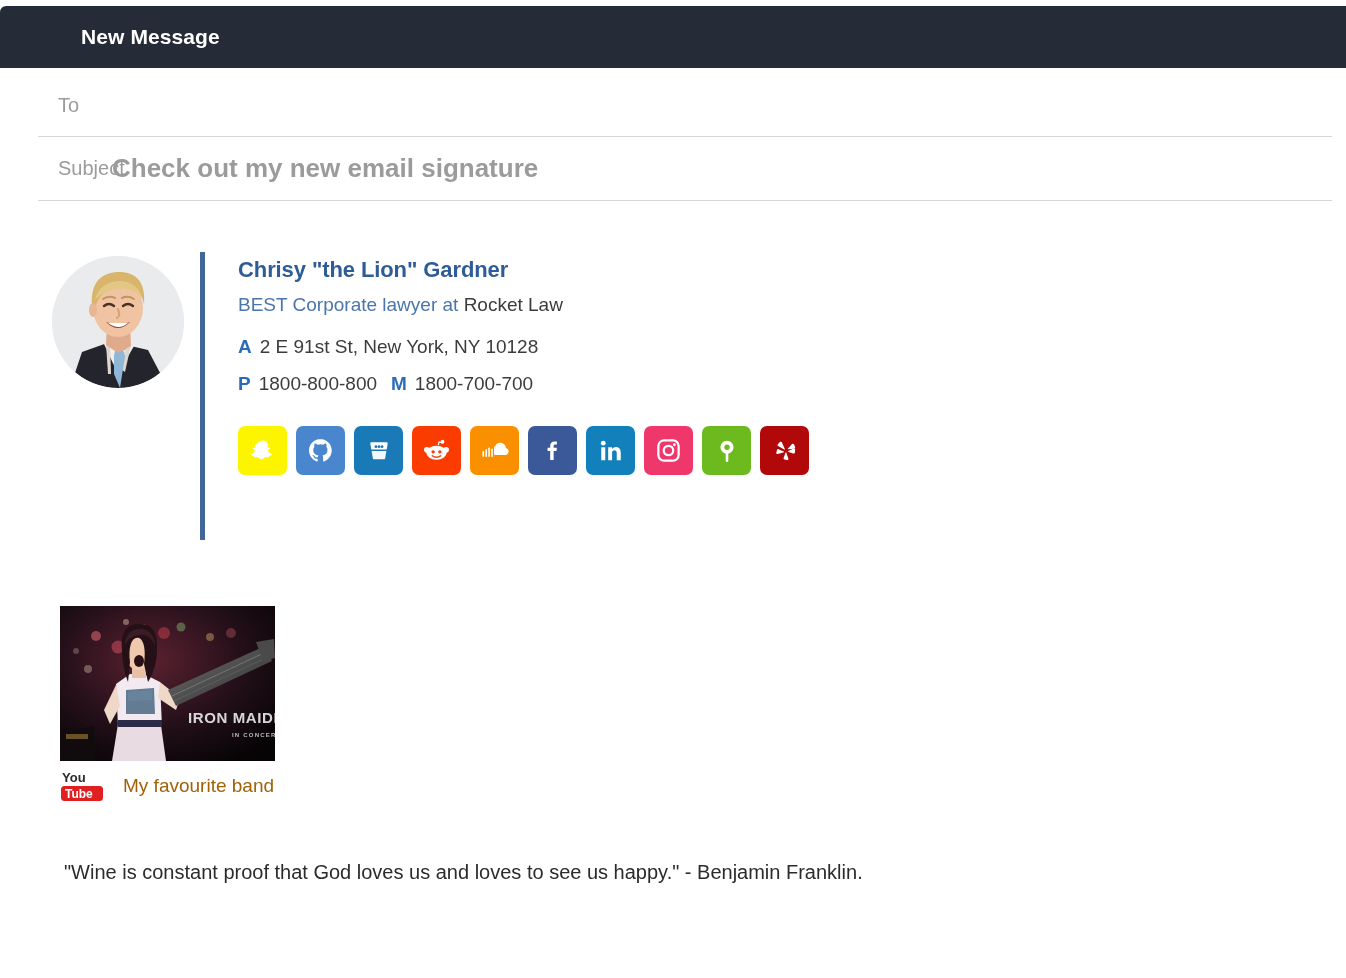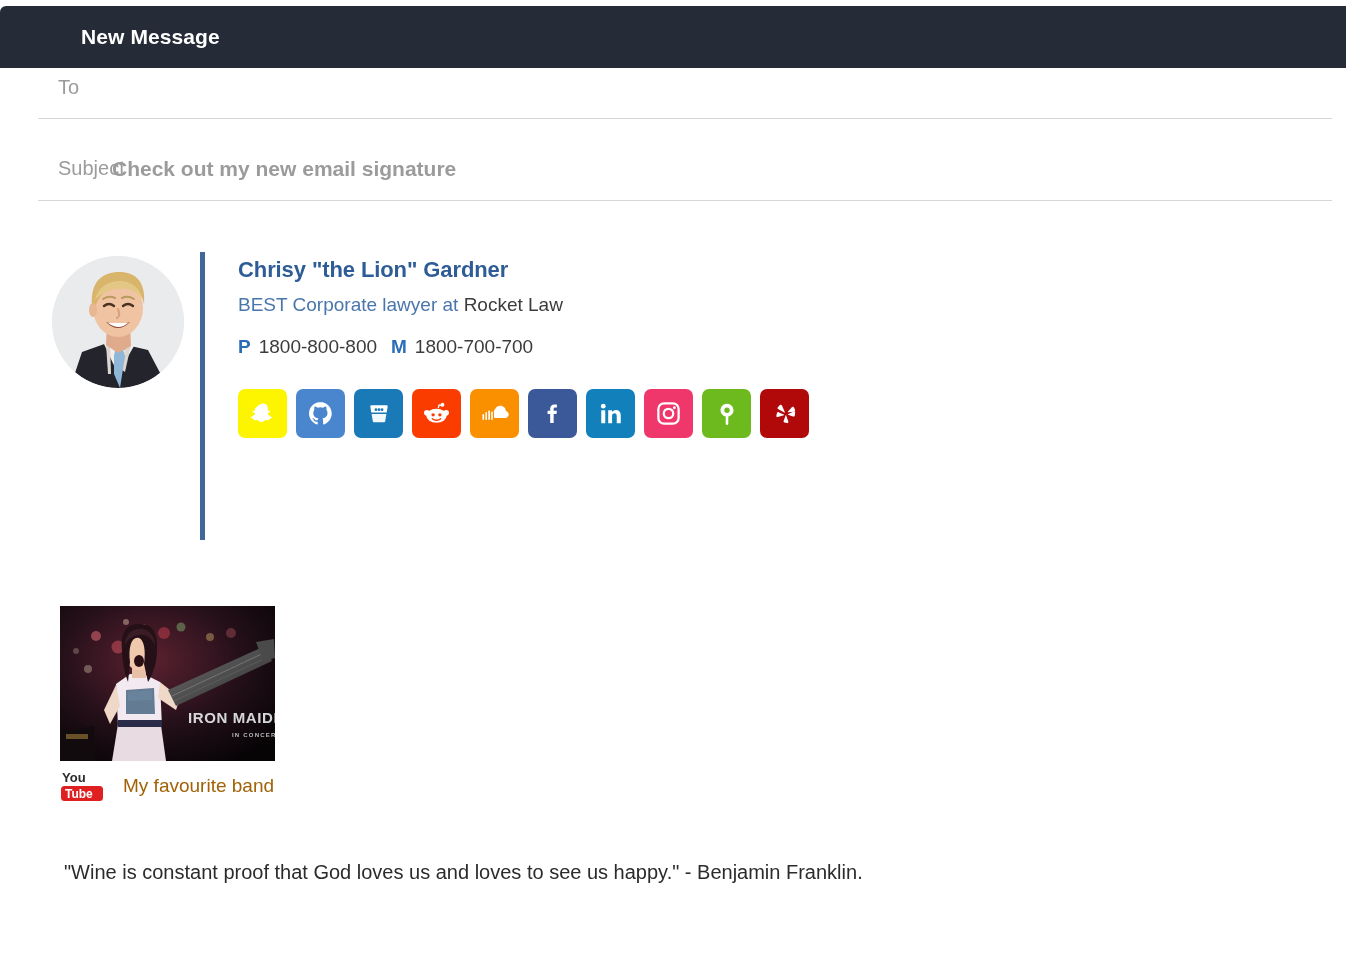--- a/index.html
+++ b/index.html
@@ -42,21 +42,21 @@
 
   
   .field-row {
     position: absolute;
     left: 38px;
     width: 1294px;
     display: flex;
     align-items: center;
     border-bottom: 1px solid #d6d6d6;
   }
-  .field-to   { top: 56px; height: 63px; }
+  .field-to   { top: 74px; height: 63px; }
   .field-subj { top: 137px; height: 64px; }
 
   .field-label {
     color: #9b9b9b;
     font-size: 20px;
     font-weight: 400;
     margin-left: 20px;
     flex: 0 0 auto;
   }
   .field-label.to-label { width: 53px; }
@@ -82,21 +82,21 @@
   .chip-remove {
     color: #9a9a9a;
     font-size: 19px;
     line-height: 1;
     cursor: pointer;
     font-weight: 400;
   }
 
   .subject-value {
     color: #9b9b9b;
-    font-size: 21px;
+    font-size: 26px;
     font-weight: 700;
     margin-left: 54px;
     white-space: nowrap;
   }
 
   
   .signature {
     position: absolute;
     top: 252px;
     left: 52px;
@@ -288,20 +288,23 @@
 
     <div class="sig-body">
       <div class="sig-name">Chrisy "the Lion" Gardner</div>
 
       <div class="sig-title">
         <span class="accent">BEST Corporate lawyer at</span>
         <span>Rocket Law</span>
       </div>
 
       <div class="sig-contacts">
+        <div class="contact-line">
+          <span class="clabel">A</span><span class="cvalue">2 E 91st St, New York, NY 10128</span>
+        </div>
         <div class="contact-line">
           <span class="clabel">P</span><span class="cvalue">1800-800-800</span><span class="clabel second">M</span><span class="cvalue">1800-700-700</span>
         </div>
       </div>
 
       <div class="social-row">
 
         <a class="social" style="background:#fdf500">
           <svg width="26" height="26" viewBox="0 0 24 24" fill="#ffffff" aria-hidden="true">
             <path d="M12 2.2c2.9 0 4.5 2 4.5 4.7 0 .9-.1 1.7-.1 2 .3.2.8.2 1.3 0 .4-.1.8.1.9.5.1.4-.1.8-.6 1-.6.2-1.5.5-1.6.9-.1.4 1.2 2.6 3.2 3.3.4.1.6.5.4.9-.3.6-1.5.9-2.4 1.1-.2.4-.2.9-.4 1.1-.2.2-.7.1-1.2 0-.8-.1-1.8-.2-2.8.5-1 .7-1.5 1.2-2.6 1.2h-.2c-1.1 0-1.6-.5-2.6-1.2-1-.7-2-.6-2.8-.5-.5.1-1 .2-1.2 0-.2-.2-.2-.7-.4-1.1-.9-.2-2.1-.5-2.4-1.1-.2-.4 0-.8.4-.9 2-.7 3.3-2.9 3.2-3.3-.1-.4-1-.7-1.6-.9-.5-.2-.7-.6-.6-1 .1-.4.5-.6.9-.5.5.2 1 .2 1.3 0 0-.3-.1-1.1-.1-2C7.5 4.2 9.1 2.2 12 2.2z"></path>

